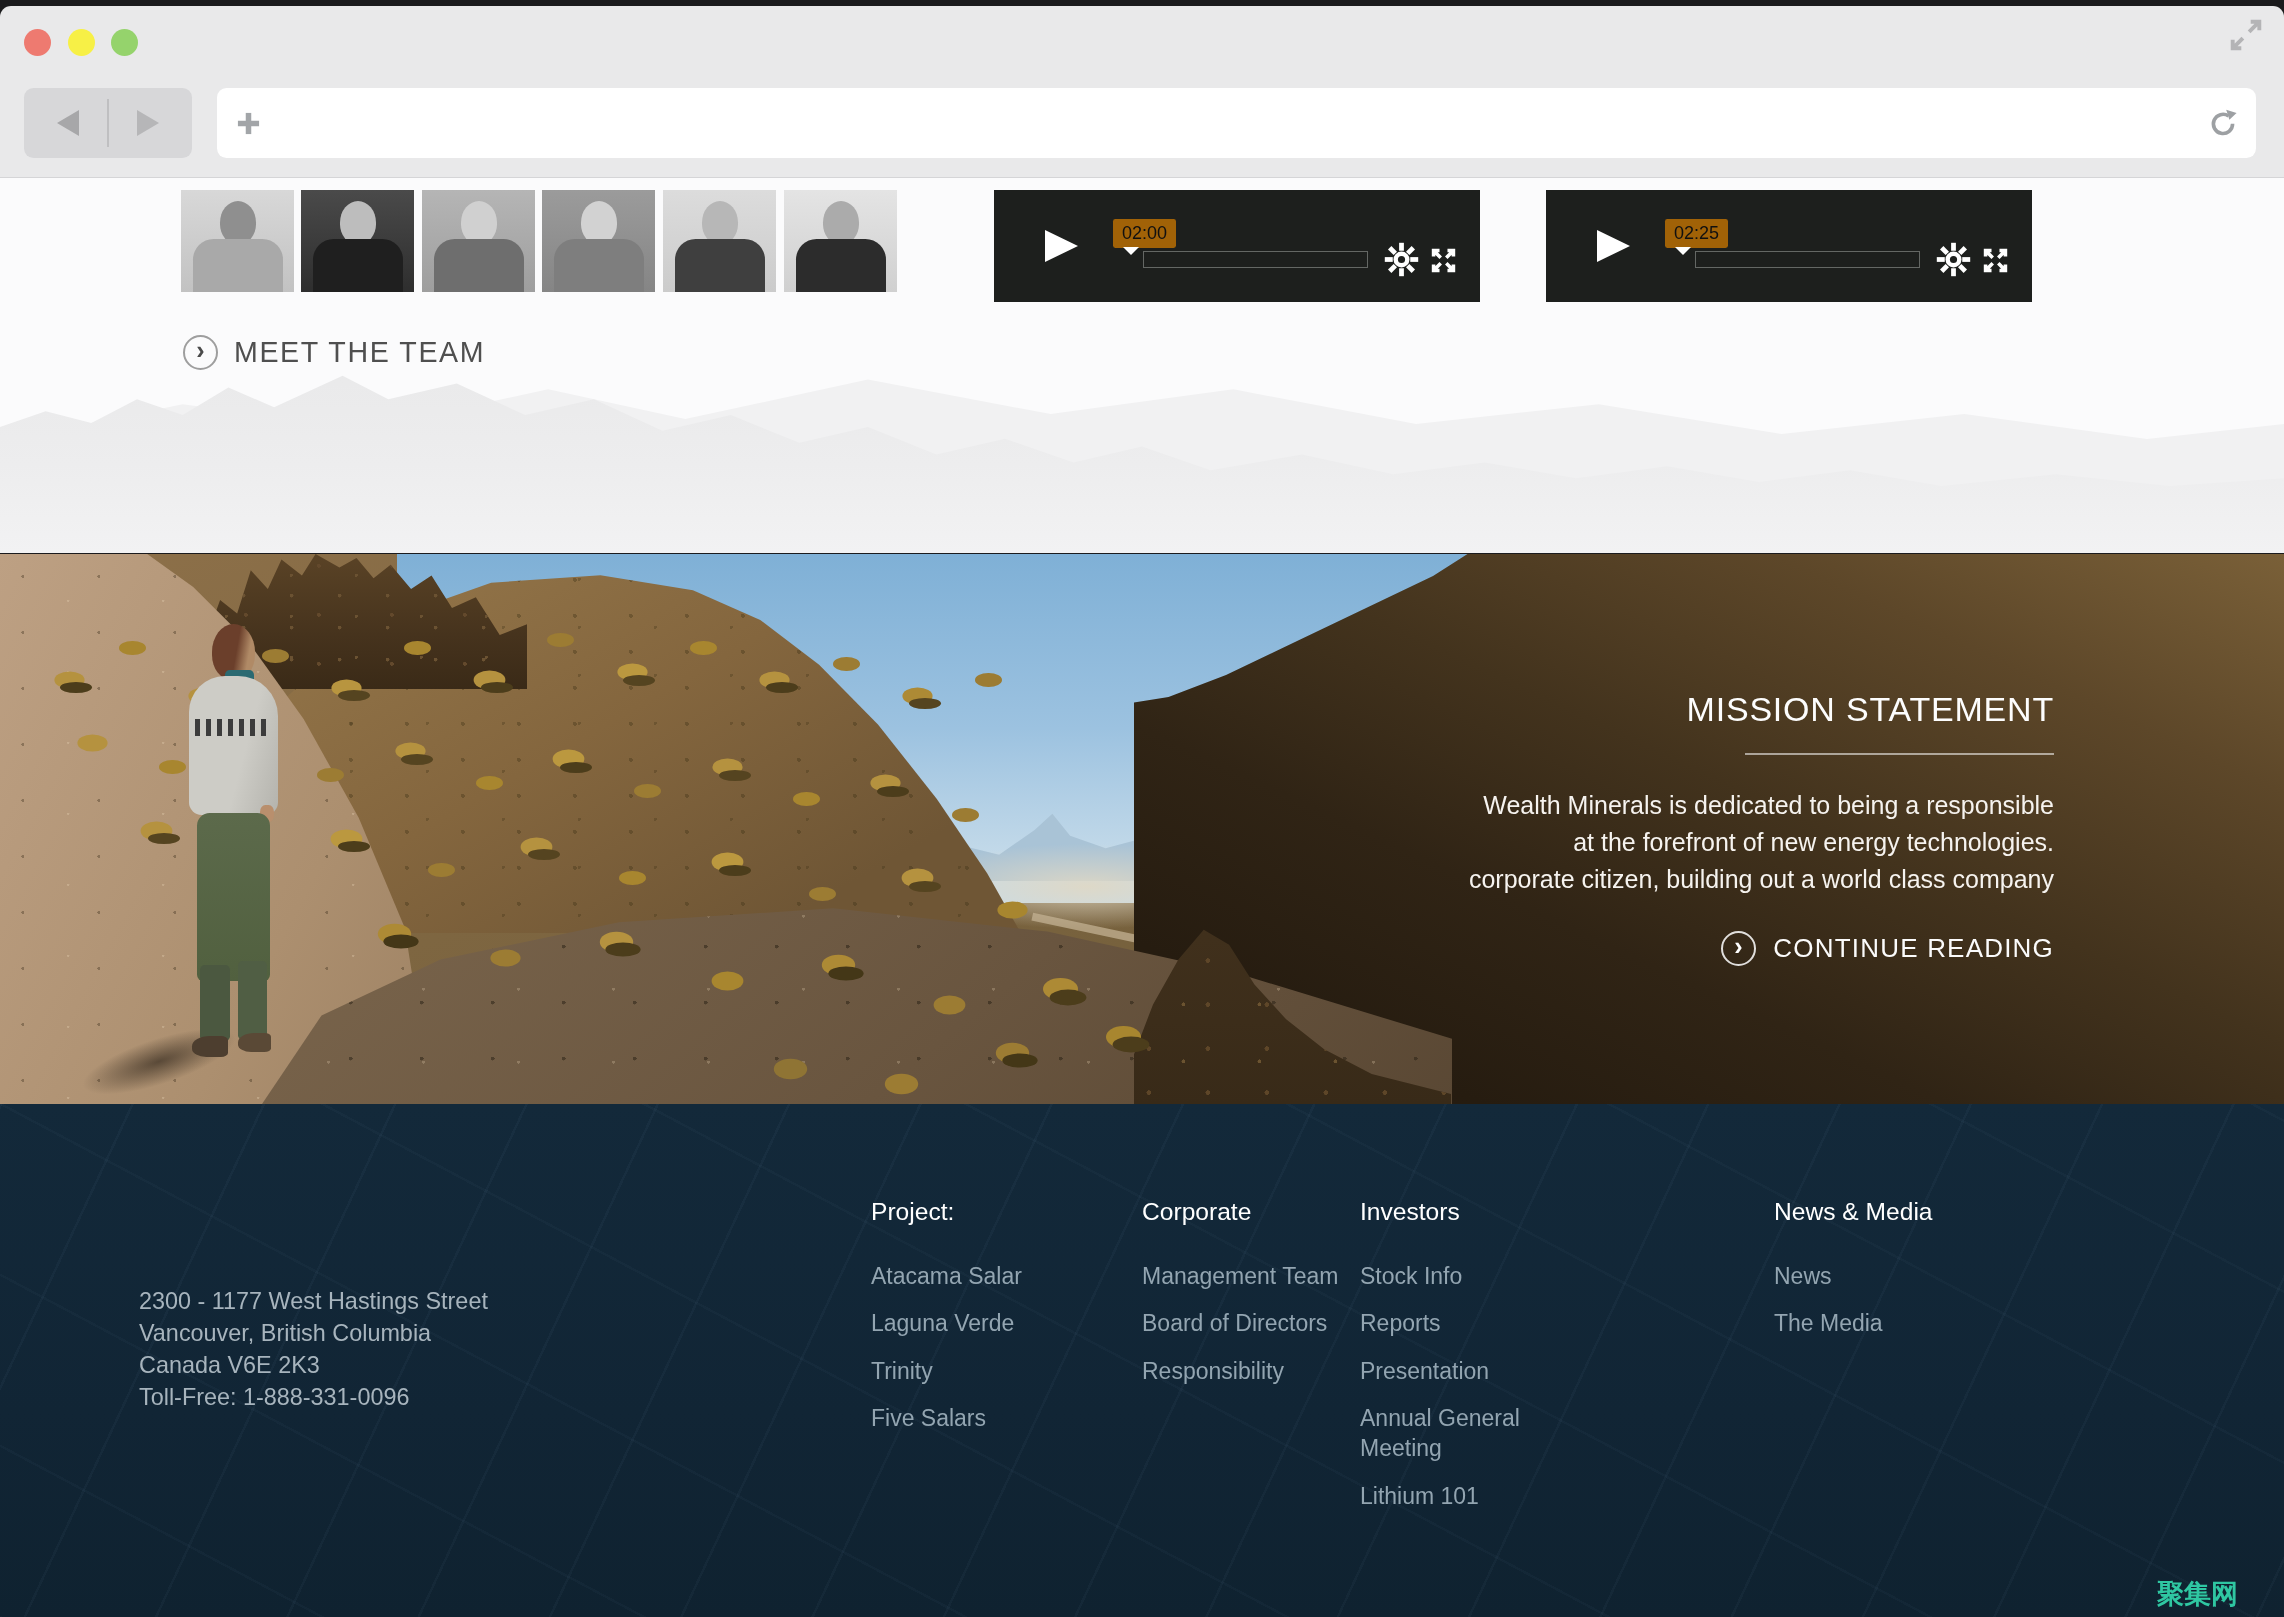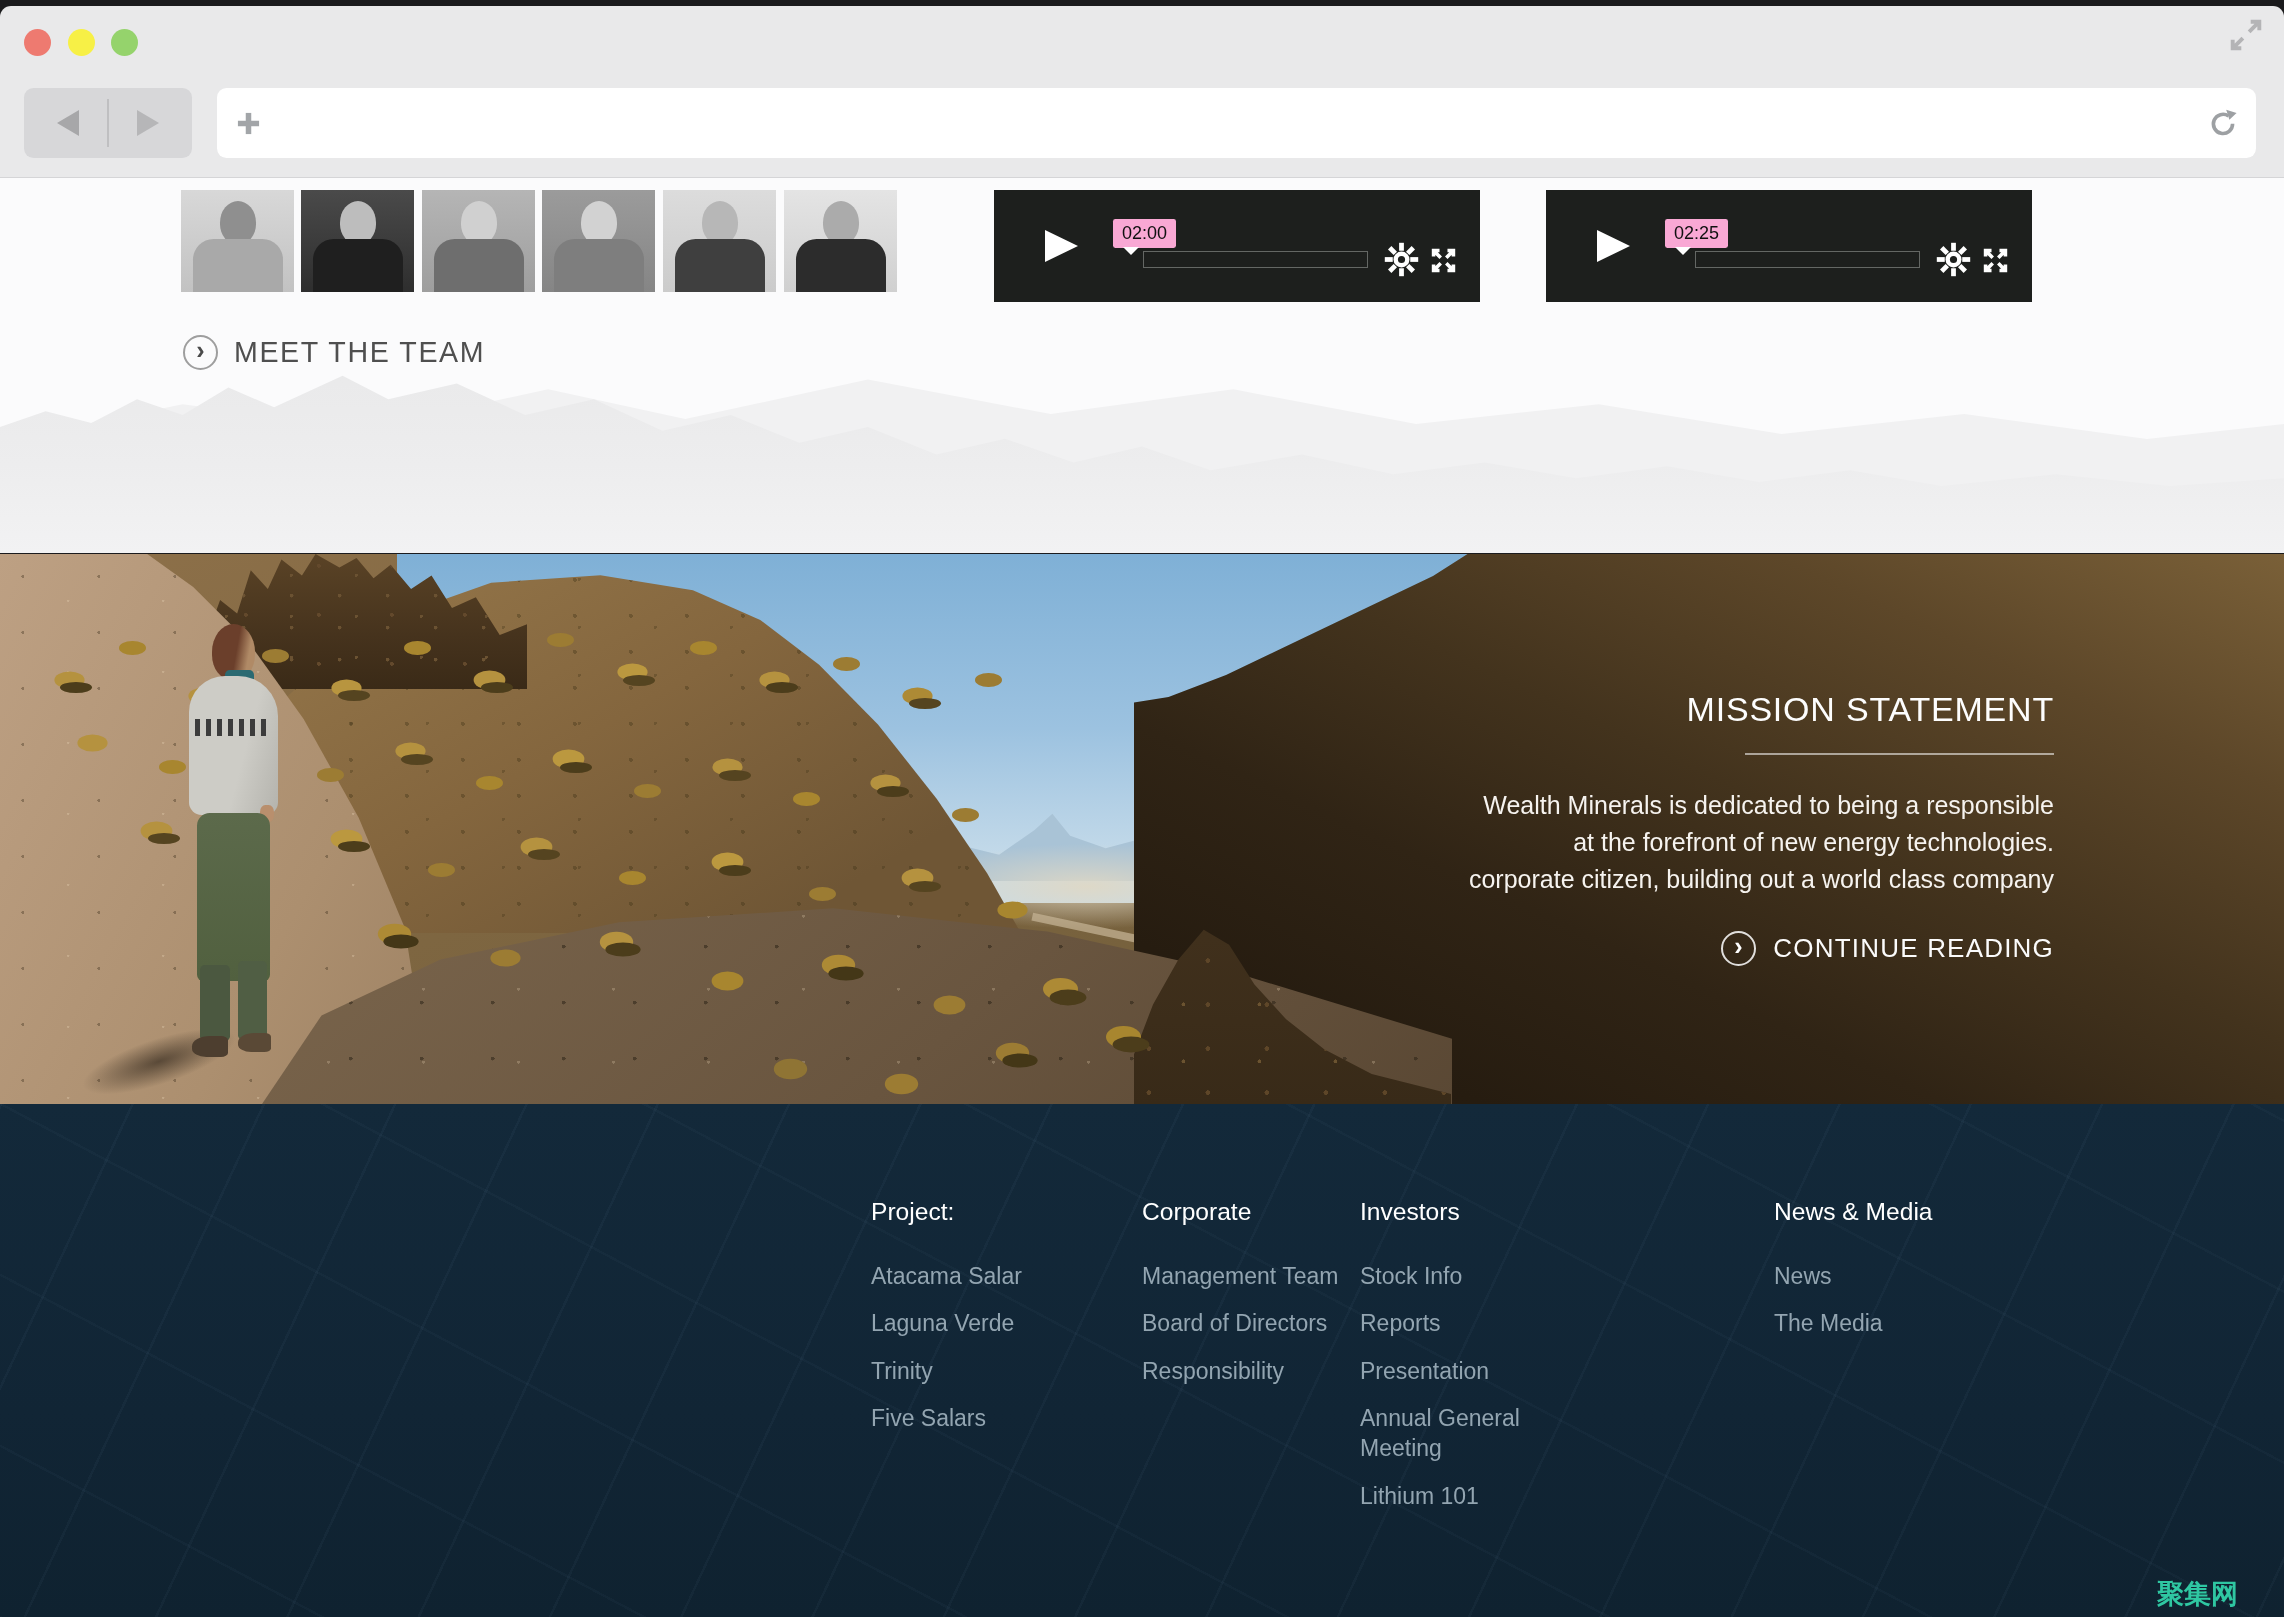--- a/index.html
+++ b/index.html
@@ -49,21 +49,21 @@
   .circle-btn { width:35px; height:35px; border:2.4px solid #9e9e9e; border-radius:50%;
                 display:flex; align-items:center; justify-content:center; }
   .circle-btn span { font-size:25px; line-height:1; color:#4a4a4a; margin-top:-4px; font-weight:bold; }
   .meet-label { font-size:28.6px; color:#4f4f4f; letter-spacing:1.6px; }
 
   
   .player { position:absolute; top:190px; width:486px; height:112px; background:#1d1f1d; }
   .p1 { left:994px; } .p2 { left:1546px; }
   .play-tri { position:absolute; left:51px; top:40px; width:0; height:0;
               border-left:33px solid #fff; border-top:16.7px solid transparent; border-bottom:16.7px solid transparent; }
-  .tt { position:absolute; left:119px; top:29px; width:63px; height:28.6px; background:#f9a8d4; border-radius:2.4px;
+  .tt { position:absolute; left:119px; top:29px; width:63px; height:28.6px; background:#a16207; border-radius:2.4px;
         display:flex; align-items:center; justify-content:center; font-size:18px; color:#101010; }
   .tt::after { content:""; position:absolute; left:10.3px; bottom:-7.1px;
                border:8px solid transparent; border-top:8px solid #fff; border-bottom:0; }
   .track { position:absolute; left:149px; top:61px; width:225px; height:17.4px; border:1.6px solid #646764; }
   .gear { position:absolute; left:390px; top:52px; }
   .fs { position:absolute; left:436px; top:57px; }
 
   
   .hero { position:absolute; left:0; top:554px; width:2284px; height:618px; overflow:hidden;
           background:linear-gradient(160deg,#8d7049,#75603c 60%,#6a5738); }
@@ -357,20 +357,26 @@
       <div class="mission-cta">
         <div class="circle-btn">
             <span>›</span>
           </div>
         <div class="cta-label">CONTINUE READING</div>
       </div>
     </div>
   </div>
 
   <div class="footer">
+    <div class="f-address">
+      <div>2300 - 1177 West Hastings Street</div>
+      <div>Vancouver, British Columbia</div>
+      <div>Canada V6E 2K3</div>
+      <div>Toll-Free: 1-888-331-0096</div>
+    </div>
 
     <div class="f-col col1">
       <div class="f-col-h">Corporate</div>
       <div class="f-item">Management Team</div>
       <div class="f-item">Board of Directors</div>
       <div class="f-item">Responsibility</div>
     </div>
     <div class="f-col col0">
       <div class="f-col-h">Project:</div>
       <div class="f-item">Atacama Salar</div>

